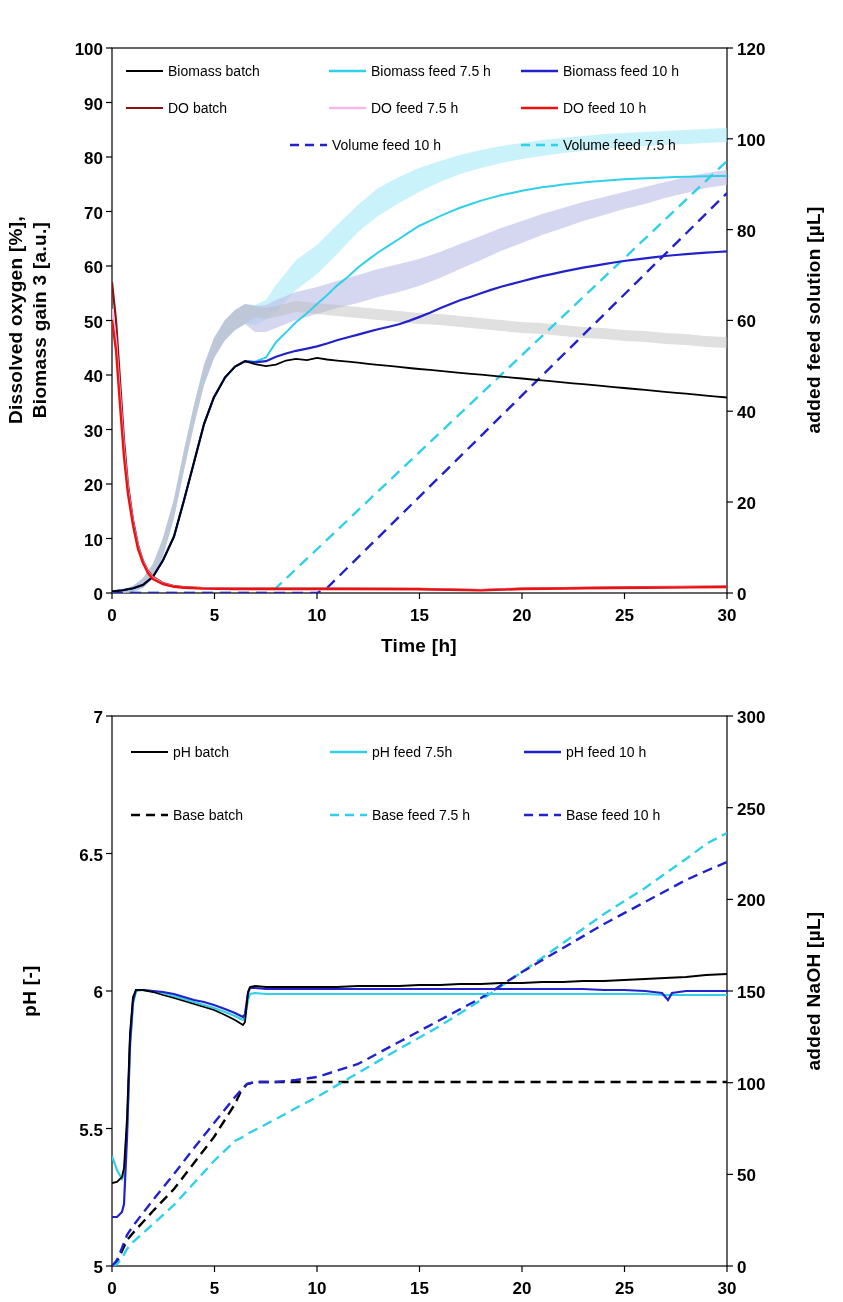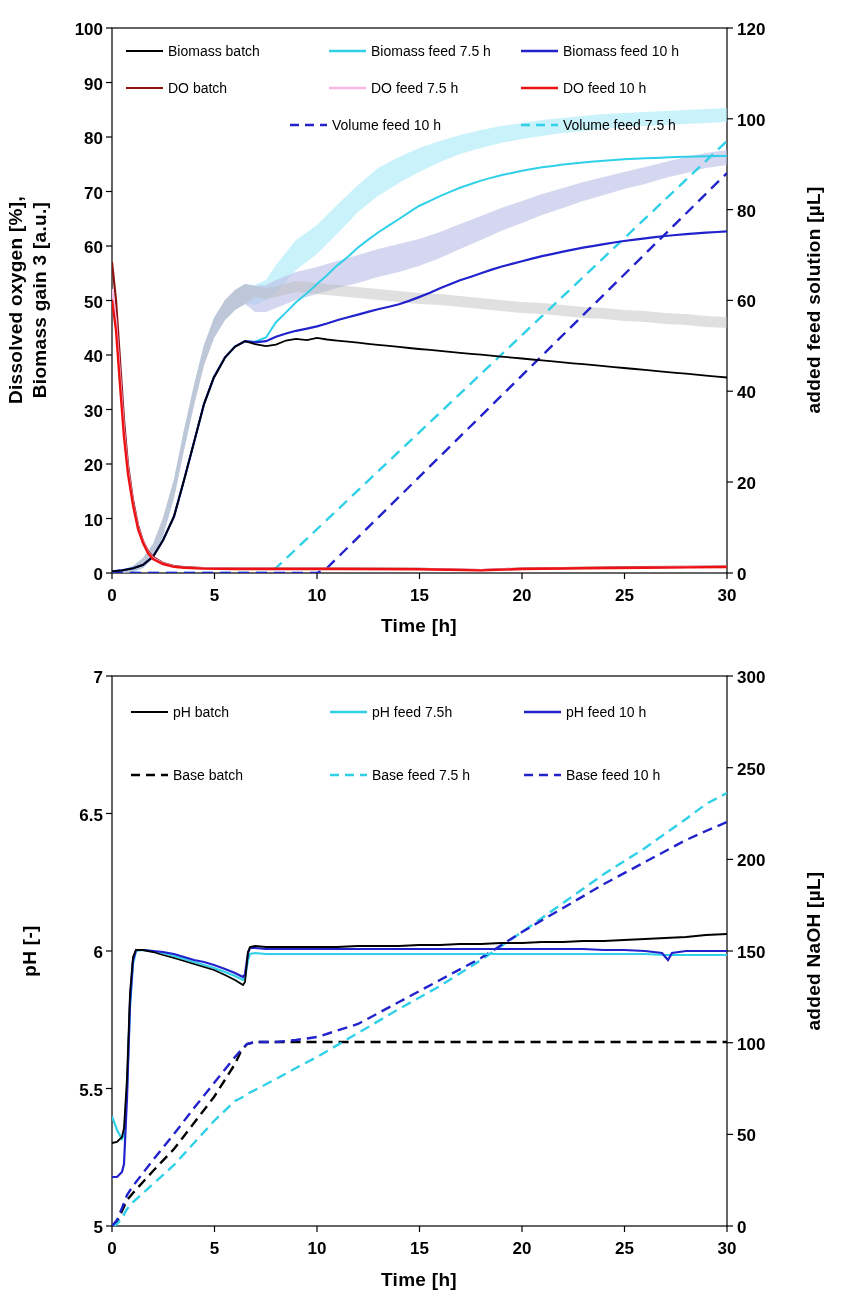--- a/index.html
+++ b/index.html
@@ -9,20 +9,21 @@
   body {
     width: 843px; height: 1302px;
     font-family: "Liberation Sans", sans-serif;
     color: #000;
     position: relative;
     overflow: hidden;
   }
   .chart-block {
     position: relative;
     width: 843px;
+    margin-top: 20px;
   }
   #chart-top { height: 648px; }
   #chart-bottom { height: 654px; }
 
   .plot-svg { display: block; }
 
   .axis-title {
     font-weight: bold;
     font-size: 19px;
     letter-spacing: 0.3px;

